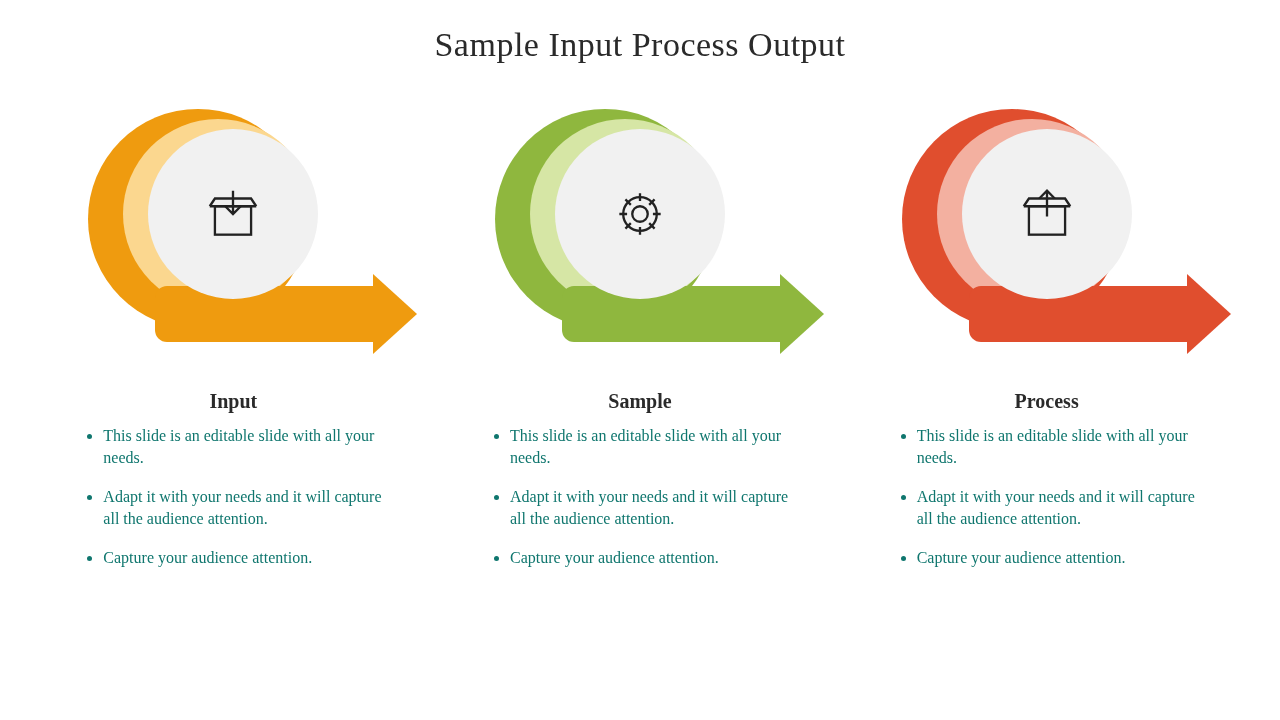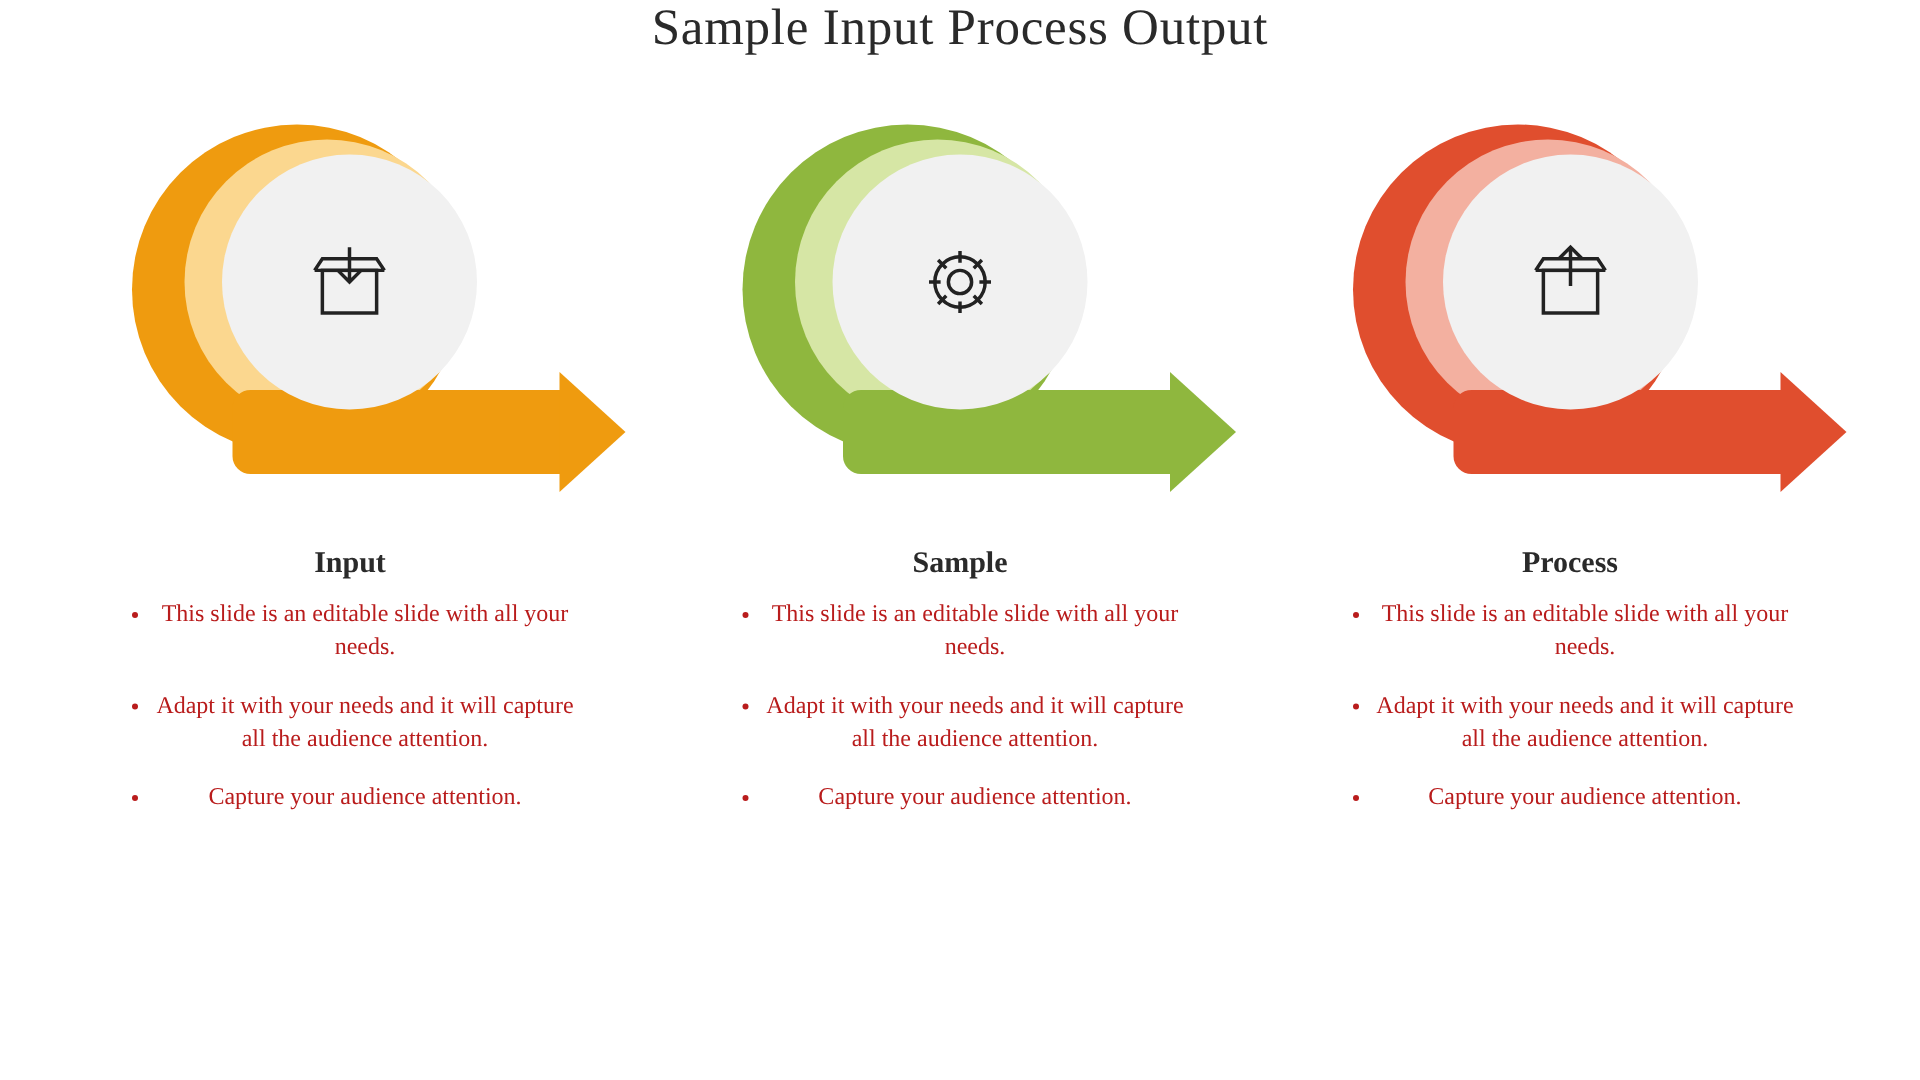--- a/index.html
+++ b/index.html
@@ -8,33 +8,33 @@
     height: 720px;
     background: #ffffff;
     font-family: Georgia, 'Times New Roman', serif;
     color: #2a2a2a;
     overflow: hidden;
   }
   .slide-title {
     text-align: center;
     font-size: 34px;
     font-weight: normal;
+    padding-top: 26px;
     letter-spacing: 0.5px;
   }
   .stages {
     display: flex;
     justify-content: space-around;
     padding: 40px 30px 0 30px;
   }
   .stage {
     width: 380px;
     display: flex;
     flex-direction: column;
     align-items: center;
-    text-align: center;
   }
   .diagram {
     position: relative;
     width: 380px;
     height: 260px;
   }
   
   .ring-outer {
     position: absolute;
     left: 45px;
@@ -98,21 +98,21 @@
   }
   .stage ul {
     list-style: disc;
     padding-left: 60px;
     padding-right: 40px;
     width: 100%;
   }
   .stage ul li {
     font-size: 16px;
     line-height: 1.35;
-    color: #b91c1c;
+    color: #0f766e;
     margin-bottom: 18px;
   }
 </style>
 </head>
 <body>
 
 <h1 class="slide-title">Sample Input Process Output</h1>
 
 <div class="stages">
 

